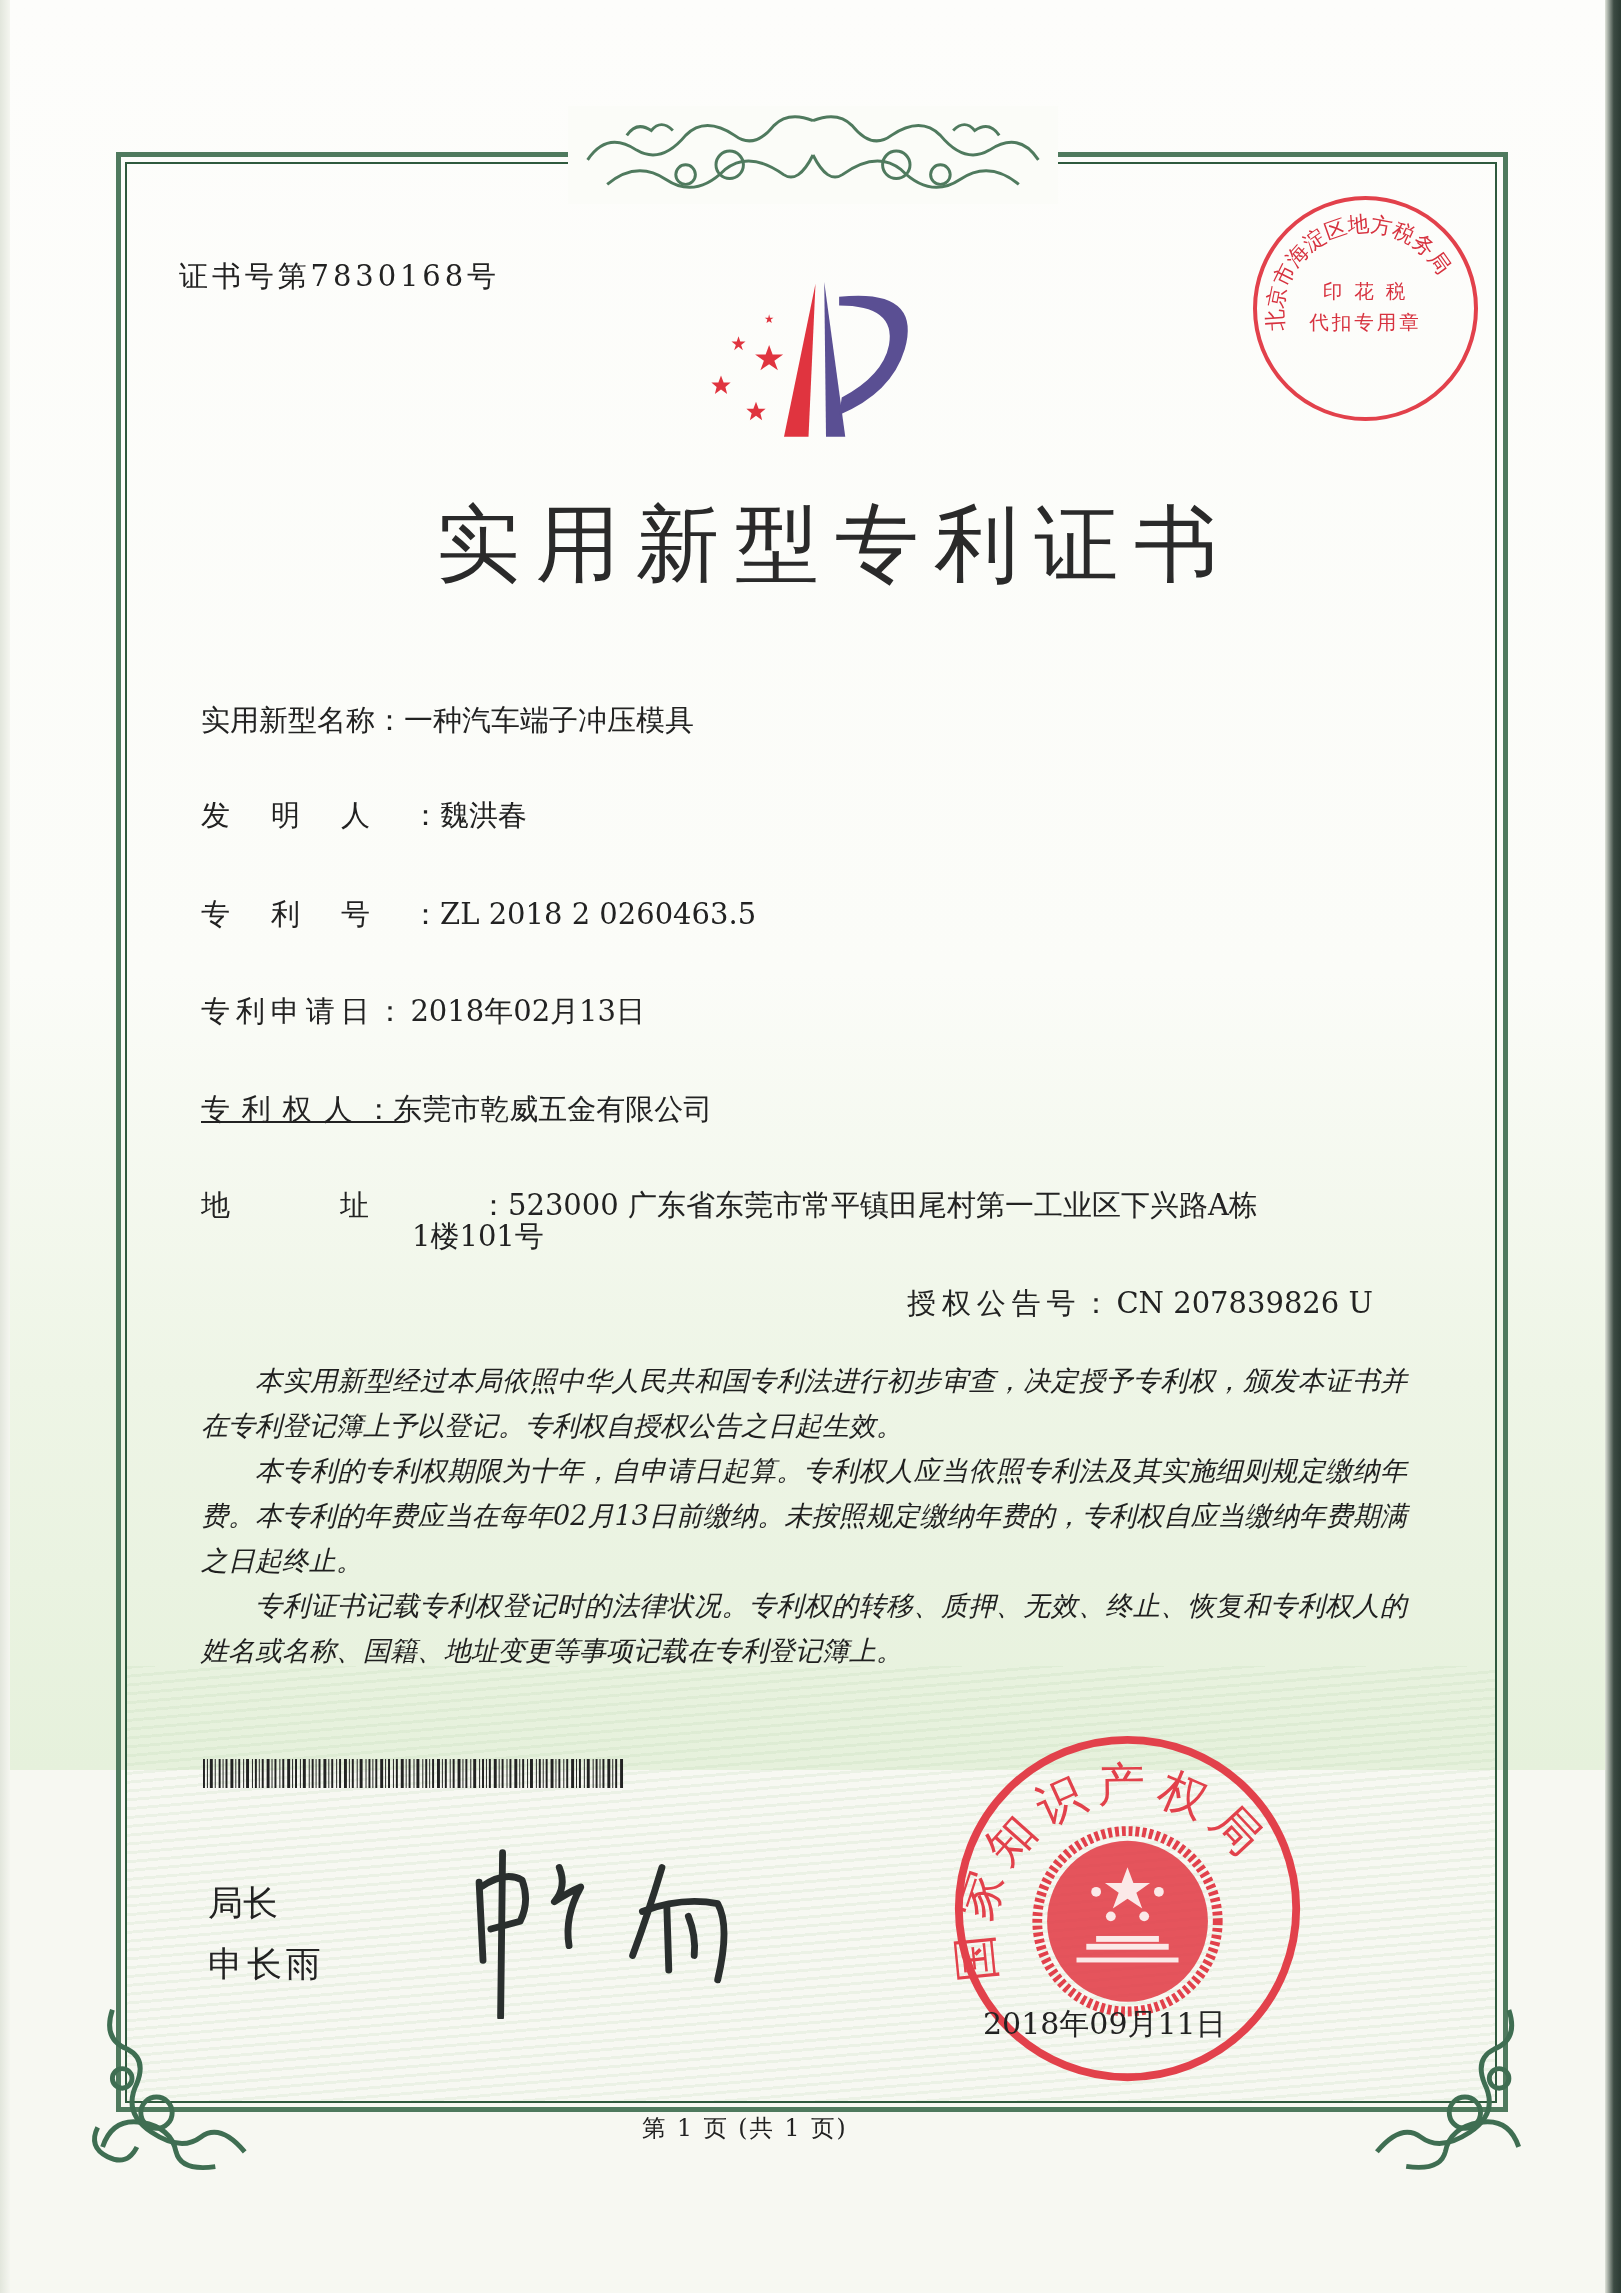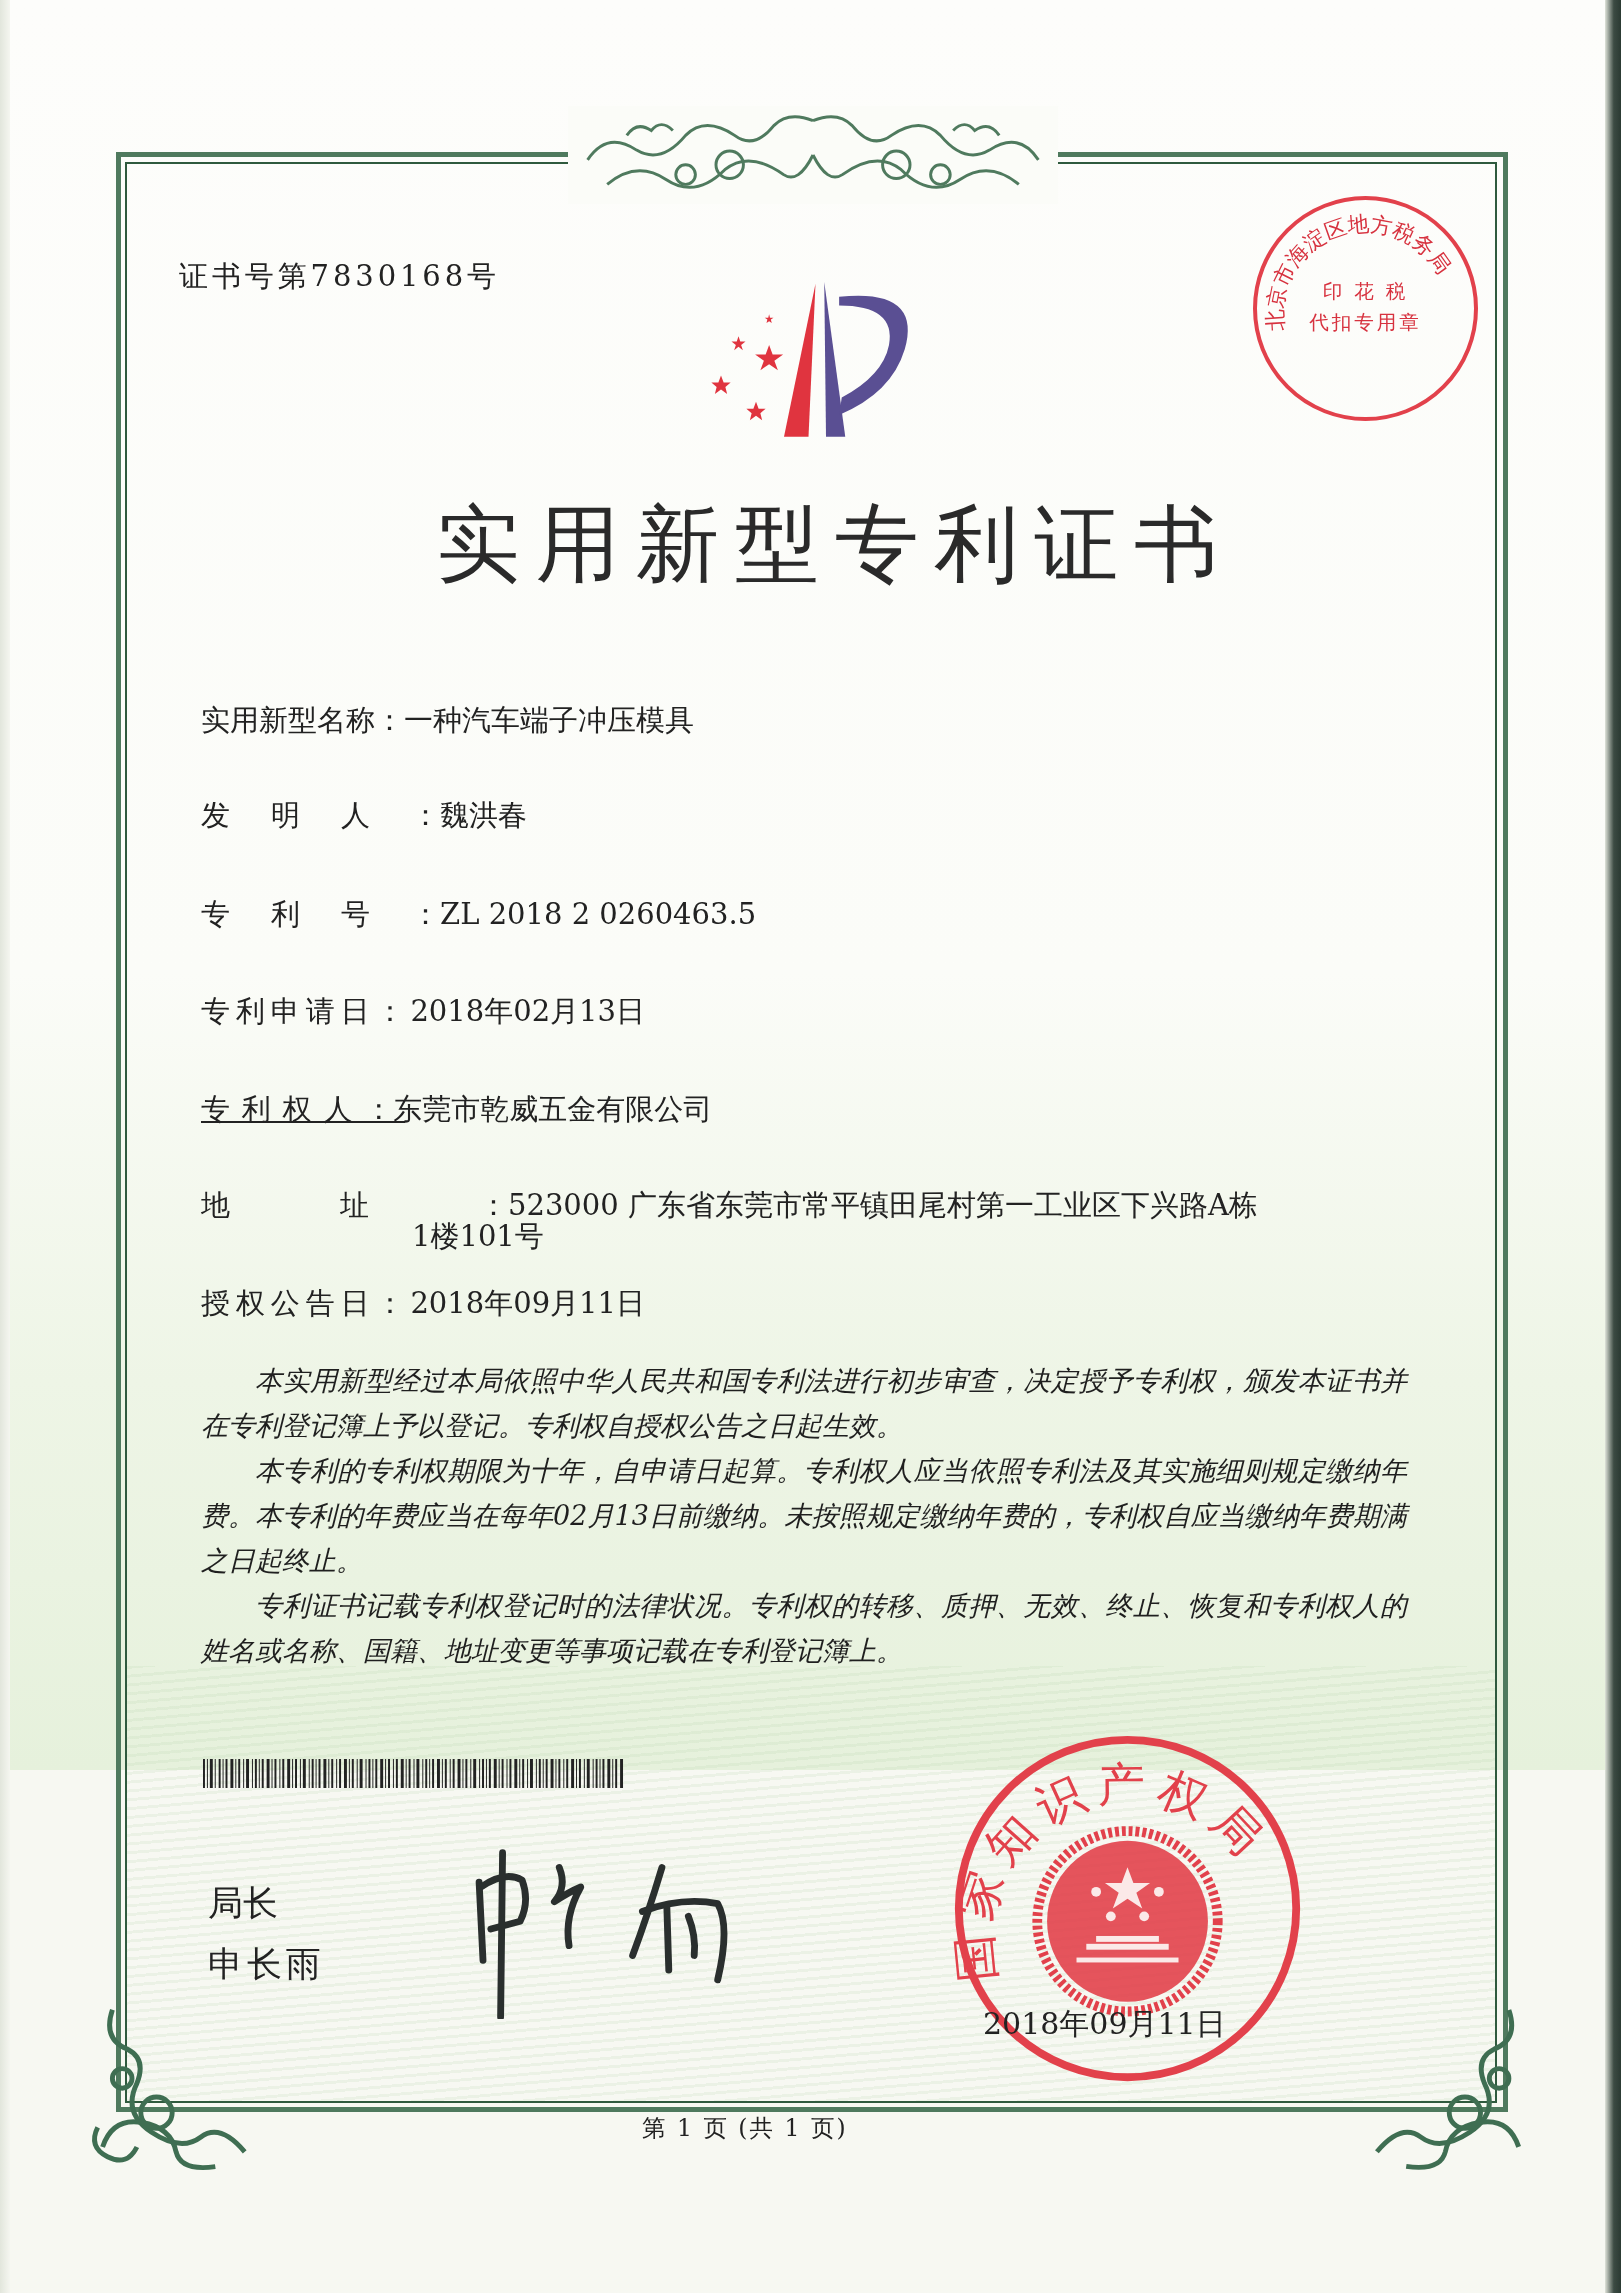--- a/index.html
+++ b/index.html
@@ -168,22 +168,22 @@
   <div class="field" style="top:992px">
     <span class="lbl" style="letter-spacing:5.9px">专利申请日：</span><span class="val">2018年02月13日</span>
   </div>
   <div class="field" style="top:1090px">
     <span class="lbl spaced2">专利权人：</span><span class="val" style="margin-left:-11.8px">东莞市乾威五金有限公司</span>
   </div>
   <div class="field" style="top:1186px">
     <span class="lbl" style="letter-spacing:110px">地址：</span><span class="val" style="margin-left:-110px">523000 广东省东莞市常平镇田尾村第一工业区下兴路A栋</span>
   </div>
   <div class="addr2">1楼101号</div>
-  <div class="field" style="top:1284px">
-    <span class="lbl" style="letter-spacing:5.9px">授权公告日：</span><span class="val">2018年09月11日</span>
+  <div class="pub-no">
+    <span style="letter-spacing:5.9px">授权公告号：</span><span>CN 207839826 U</span>
   </div>
 
   <div class="para" style="top:1358px">
     <p>本实用新型经过本局依照中华人民共和国专利法进行初步审查，决定授予专利权，颁发本证书并在专利登记簿上予以登记。专利权自授权公告之日起生效。</p>
     <p>本专利的专利权期限为十年，自申请日起算。专利权人应当依照专利法及其实施细则规定缴纳年费。本专利的年费应当在每年02月13日前缴纳。未按照规定缴纳年费的，专利权自应当缴纳年费期满之日起终止。</p>
     <p>专利证书记载专利权登记时的法律状况。专利权的转移、质押、无效、终止、恢复和专利权人的姓名或名称、国籍、地址变更等事项记载在专利登记簿上。</p>
   </div>
 
   <svg class="barcode" viewBox="0 0 430 30" preserveAspectRatio="none">
     <g fill="#222">

